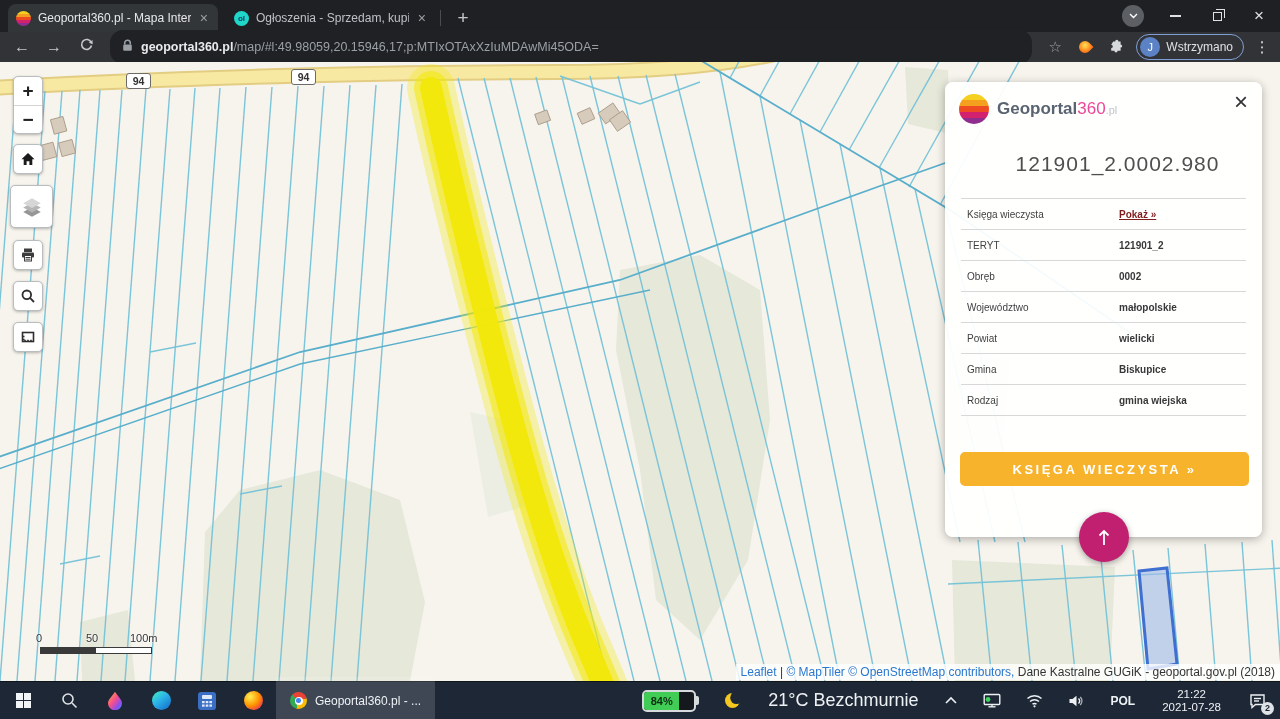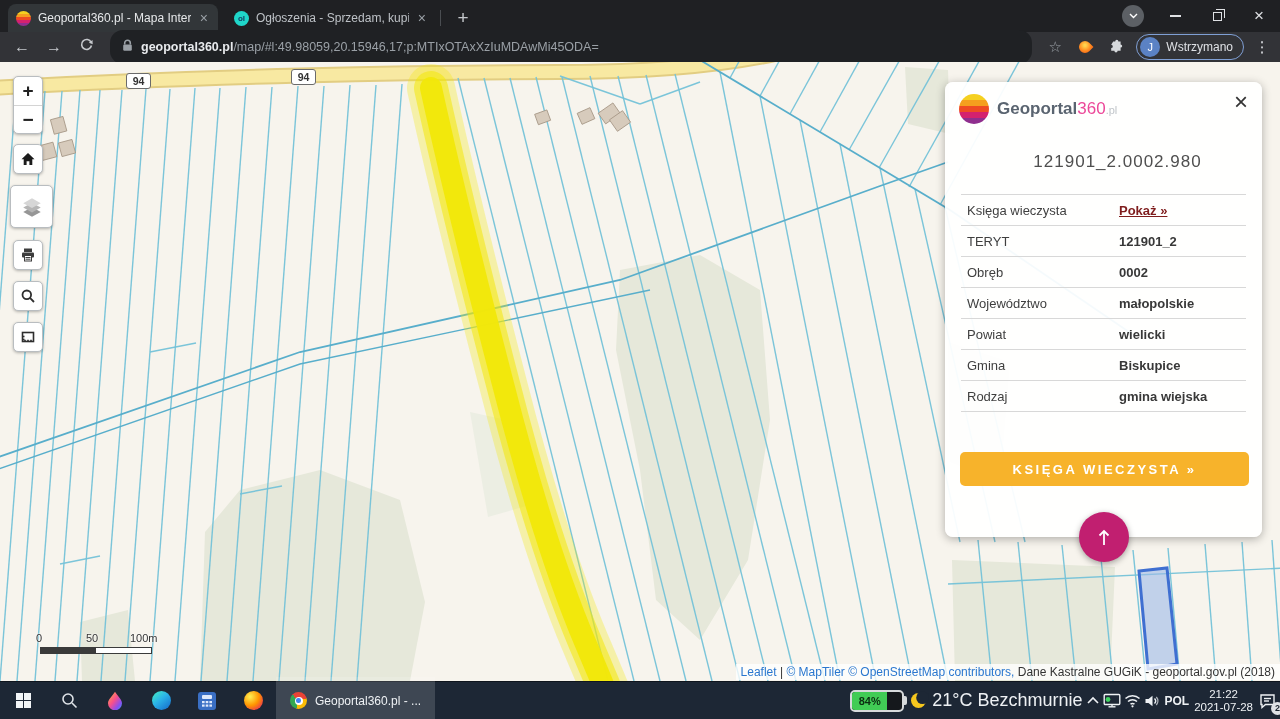--- a/index.html
+++ b/index.html
@@ -61,23 +61,23 @@
   
   .panel { position:absolute; left:945px; top:20px; width:317px; height:455px; background:rgba(255,255,255,.94);
            border-radius:8px; box-shadow:0 2px 10px rgba(0,0,0,.3); }
   .panel-header { display:flex; align-items:center; padding:12px 14px 0; }
   .globe { width:30px; height:30px; border-radius:50%;
            background:linear-gradient(180deg,#f5d020 0 19%,#ffffff 19% 21%,#f59f1e 21% 39%,#ffffff 39% 41%,#ef4b23 41% 59%,#ffffff 59% 61%,#d4216e 61% 79%,#ffffff 79% 81%,#8f2e8e 81% 100%); }
   .brand { margin-left:8px; font-size:17px; color:#5a6470; font-weight:bold; }
   .brand .num { color:#ec4899; font-weight:normal; }
   .brand .tld { color:#c0c5c9; font-weight:normal; font-size:11px; }
   .panel-close { position:absolute; right:14px; top:8px; font-size:24px; color:#333; font-weight:300; line-height:1; }
-  .parcel-id { text-align:center; margin-top:28px; font-size:17px; color:#4f4f4f; letter-spacing:1px;padding-left:28px; }
+  .parcel-id { text-align:center; margin-top:28px; font-size:21px; color:#4f4f4f; letter-spacing:1px;padding-left:28px; }
   .ptable { margin:22px 16px 0; border-top:1px solid #d8d8d8; }
-  .prow { display:flex; align-items:center; height:31px; border-bottom:1px solid #d8d8d8; font-size:13px; color:#3f3f3f; }
+  .prow { display:flex; align-items:center; height:31px; border-bottom:1px solid #d8d8d8; font-size:10px; color:#3f3f3f; }
   .prow .lbl { width:158px; padding-left:6px; }
   .prow .val { font-weight:bold; color:#383838; }
   .prow .val.link { color:#7f1d1d; text-decoration:underline;text-align:right; }
   .cta { position:absolute; left:15px; right:13px; top:370px; height:34px; background:#f7b32b; border-radius:5px;
          color:#fff; font-weight:bold; font-size:13px; letter-spacing:2.5px; display:flex; align-items:center; justify-content:center; }
   .fab { position:absolute; left:1079px; top:450px; width:50px; height:50px; border-radius:50%; background:#c11f70;
          box-shadow:0 2px 6px rgba(0,0,0,.35); display:flex; align-items:center; justify-content:center; }
 
   
   .taskbar { position:absolute; top:681px; left:0; right:0; height:38px; background:#1d2735; border-top:1px solid rgba(0,0,0,.45);
@@ -86,21 +86,21 @@
   .winlogo { width:15px; height:15px; display:grid; grid-template-columns:7px 7px; grid-template-rows:7px 7px; gap:1px; }
   .winlogo span { background:#f2f5f7; }
   .task-btn { height:47px; display:flex; align-items:center; gap:8px; padding:0 14px; background:rgba(255,255,255,.15); font-size:12px; }
   .ic-circle { width:19px; height:19px; border-radius:50%; }
   .ic-chrome { position:relative; background:conic-gradient(from -45deg,#ea4335 0 120deg,#fbbc05 0 240deg,#34a853 0 360deg); }
   .ic-chrome::before { content:""; position:absolute; inset:4.5px; background:#fff; border-radius:50%; }
   .ic-chrome::after { content:""; position:absolute; inset:6.3px; background:#4285f4; border-radius:50%; }
   .ic-chrome.small { width:17px; height:17px; }
   .ic-edge { background:linear-gradient(140deg,#45f1c2 0%,#2bb3e8 45%,#1466c8 100%); }
   .ic-firefox { background:radial-gradient(circle at 32% 30%,#ffe94d 4%,#ff9500 48%,#e3156a 95%); }
-  .tb-right { margin-left:auto; display:flex; align-items:center; gap:3px; }
+  .tb-right { margin-left:auto; display:flex; align-items:center; gap:25px; padding-right:10px; }
   .battery { display:flex; align-items:center; }
   .batt-body { width:54px; height:22px; border:2px solid #d7dadc; border-radius:5px; display:flex; overflow:hidden; background:#15181c; }
   .batt-green { width:70%; background:#41cc55; color:#0c2e12; font-size:11px; font-weight:bold; display:flex; align-items:center; justify-content:center; }
   .batt-nub { width:3px; height:9px; background:#d7dadc; border-radius:0 2px 2px 0; }
   .temp { font-size:18px; white-space:nowrap; }
   .lang { font-size:12px; font-weight:bold; margin:0 2px; }
   .clock { text-align:center; font-size:11.5px; line-height:13px; white-space:nowrap; }
   .notif { position:relative; width:24px; height:24px; display:flex; align-items:center; justify-content:center; }
   .notif .badge { position:absolute; right:-4px; bottom:-2px; width:13px; height:13px; border-radius:50%; background:#dfe2e6; color:#1b2430;
                   font-size:9px; font-weight:bold; display:flex; align-items:center; justify-content:center; }

